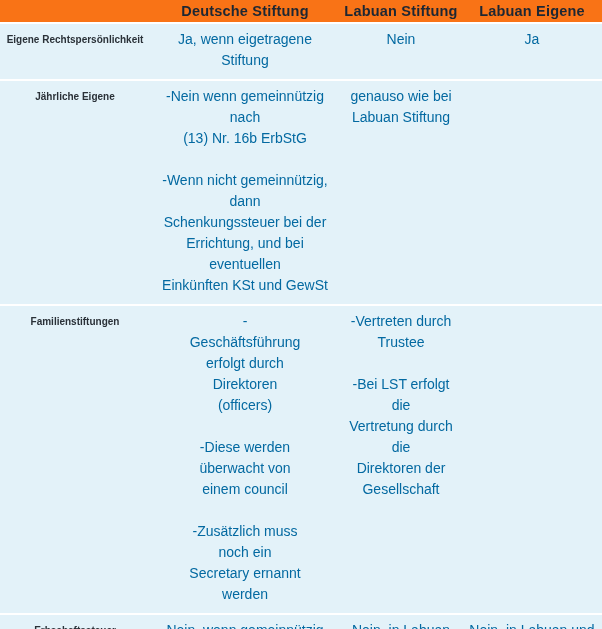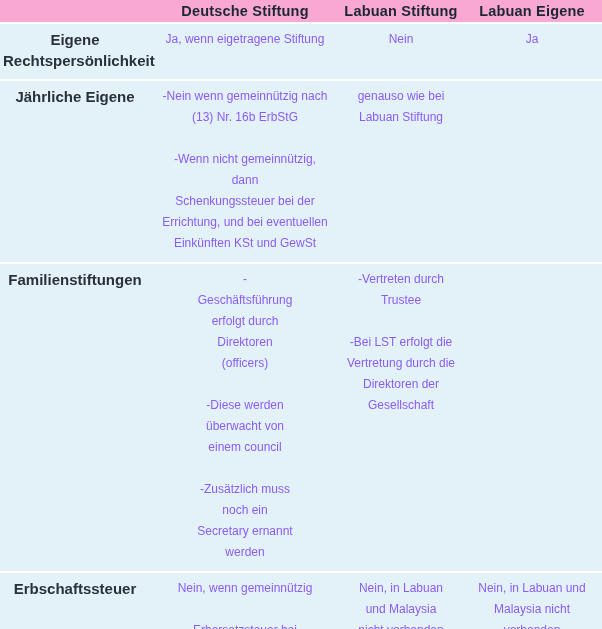--- a/index.html
+++ b/index.html
@@ -15,49 +15,49 @@
     width: 602px;
     min-height: 629px;
     background: #e3f2f9;
     display: flex;
     flex-direction: column;
     box-sizing: border-box;
   }
   .header-row {
     display: grid;
     grid-template-columns: 150px 190px 122px 140px;
-    background: #f9a8d4;
+    background: #f97316;
     min-height: 22px;
     align-items: center;
   }
   .header-cell {
     text-align: center;
     font-weight: bold;
     font-size: 14.5px;
     line-height: 22px;
     color: #1d2733;
     letter-spacing: 0.2px;
   }
   .body-row {
     display: grid;
     grid-template-columns: 150px 190px 122px 140px;
     border-top: 2px solid #ffffff;
     padding: 5px 0 8px 0;
   }
   .cell {
     text-align: center;
-    font-size: 12px;
+    font-size: 14px;
     line-height: 21px;
-    color: #8b5cf6;
+    color: #0369a1;
     white-space: pre-line;
     padding: 0 3px;
   }
   .row-label {
     font-weight: bold;
-    font-size: 15px;
+    font-size: 10px;
     color: #2a3138;
     white-space: normal;
   }
 </style>
 </head>
 <body>
 
 <div class="table">
 
   <div class="header-row">

